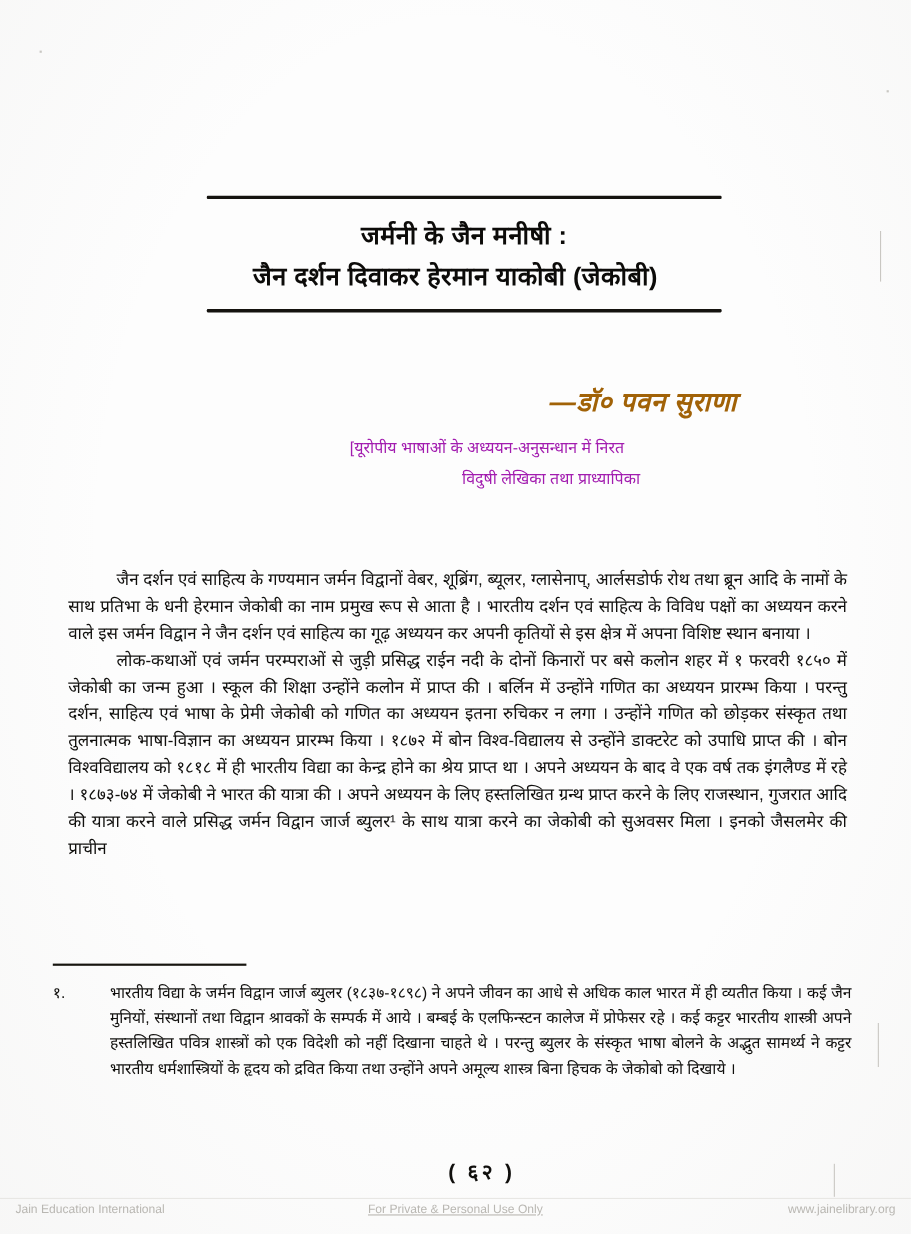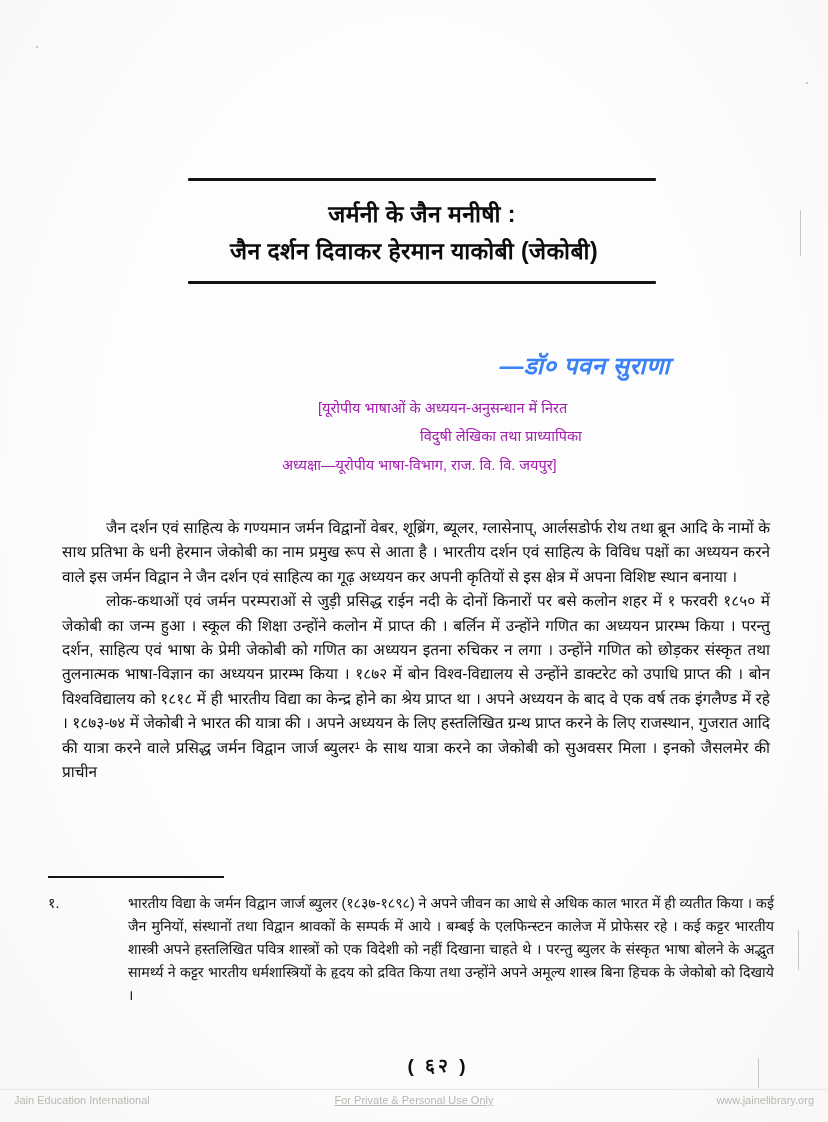--- a/index.html
+++ b/index.html
@@ -79,21 +79,21 @@
   .byline {
     position: absolute;
     left: 60px;
     top: 348px;
     width: 610px;
     text-align: right;
     font-family: "Liberation Sans", "DejaVu Sans", sans-serif;
     font-weight: 700;
     font-style: italic;
     font-size: 24px;
-    color: #3b82f6;
+    color: #a16207;
     letter-spacing: 0.5px;
   }
   .credentials {
     position: absolute;
     left: 60px;
     top: 394px;
     width: 610px;
     font-family: "Liberation Sans", "DejaVu Sans", sans-serif;
     font-size: 14.5px;
     line-height: 1.95;
@@ -146,21 +146,20 @@
   }
   .footnote-marker {
     width: 52px;
     flex: 0 0 52px;
     font-size: 14.2px;
   }
   .footnote-body {
     flex: 1 1 auto;
     text-align: justify;
     text-justify: inter-word;
-    margin-left: 28px;
   }
 
   
   .page-number {
     position: absolute;
     left: 0;
     right: 0;
     top: 1052px;
     text-align: center;
     font-family: "Liberation Sans", "DejaVu Sans", sans-serif;
@@ -233,21 +232,20 @@
       <div class="title-line-2">जैन दर्शन दिवाकर हेरमान याकोबी (जेकोबी)</div>
     </div>
     <div class="rule-bottom"></div>
   </div>
 
   <div class="byline">—डॉ० पवन सुराणा</div>
 
   <div class="credentials">
     <div class="cred-1">[यूरोपीय भाषाओं के  अध्ययन-अनुसन्धान  में निरत</div>
     <div class="cred-2">विदुषी  लेखिका तथा प्राध्यापिका</div>
-    <div class="cred-3">अध्यक्षा—यूरोपीय भाषा-विभाग, राज. वि. वि. जयपुर]</div>
   </div>
 
   <div class="body-text">
     <p>जैन दर्शन एवं साहित्य के गण्यमान जर्मन विद्वानों वेबर, शूब्रिंग, ब्यूलर, ग्लासेनाप्, आर्लसडोर्फ रोथ तथा ब्रून आदि के नामों के साथ प्रतिभा के धनी हेरमान  जेकोबी का नाम प्रमुख रूप से आता है । भारतीय दर्शन एवं साहित्य के विविध पक्षों का अध्ययन करने  वाले  इस जर्मन विद्वान ने जैन दर्शन एवं साहित्य का गूढ़ अध्ययन कर अपनी कृतियों से इस क्षेत्र में अपना  विशिष्ट स्थान बनाया ।</p>
     <p>लोक-कथाओं एवं जर्मन परम्पराओं से जुड़ी प्रसिद्ध राईन नदी के दोनों किनारों पर बसे कलोन शहर में १ फरवरी १८५० में जेकोबी का जन्म हुआ । स्कूल की शिक्षा उन्होंने कलोन में प्राप्त की । बर्लिन में उन्होंने गणित का अध्ययन प्रारम्भ किया । परन्तु दर्शन, साहित्य एवं भाषा  के प्रेमी जेकोबी को गणित का अध्ययन इतना रुचिकर न लगा । उन्होंने गणित को छोड़कर  संस्कृत  तथा  तुलनात्मक भाषा-विज्ञान का अध्ययन प्रारम्भ किया । १८७२ में बोन  विश्व-विद्यालय  से  उन्होंने डाक्टरेट को उपाधि प्राप्त की । बोन विश्वविद्यालय को १८१८ में ही भारतीय विद्या का केन्द्र होने का श्रेय प्राप्त था ।  अपने अध्ययन के बाद वे एक वर्ष तक इंगलैण्ड में रहे । १८७३-७४ में जेकोबी  ने  भारत  की यात्रा की । अपने अध्ययन के लिए हस्तलिखित ग्रन्थ प्राप्त करने के लिए राजस्थान, गुजरात  आदि  की यात्रा करने वाले प्रसिद्ध जर्मन विद्वान जार्ज ब्युलर¹ के साथ यात्रा करने का जेकोबी को  सुअवसर  मिला । इनको जैसलमेर की प्राचीन</p>
   </div>
 
   <div class="footnote-rule"></div>
   <div class="footnote">
     <div class="footnote-marker">१.</div>

